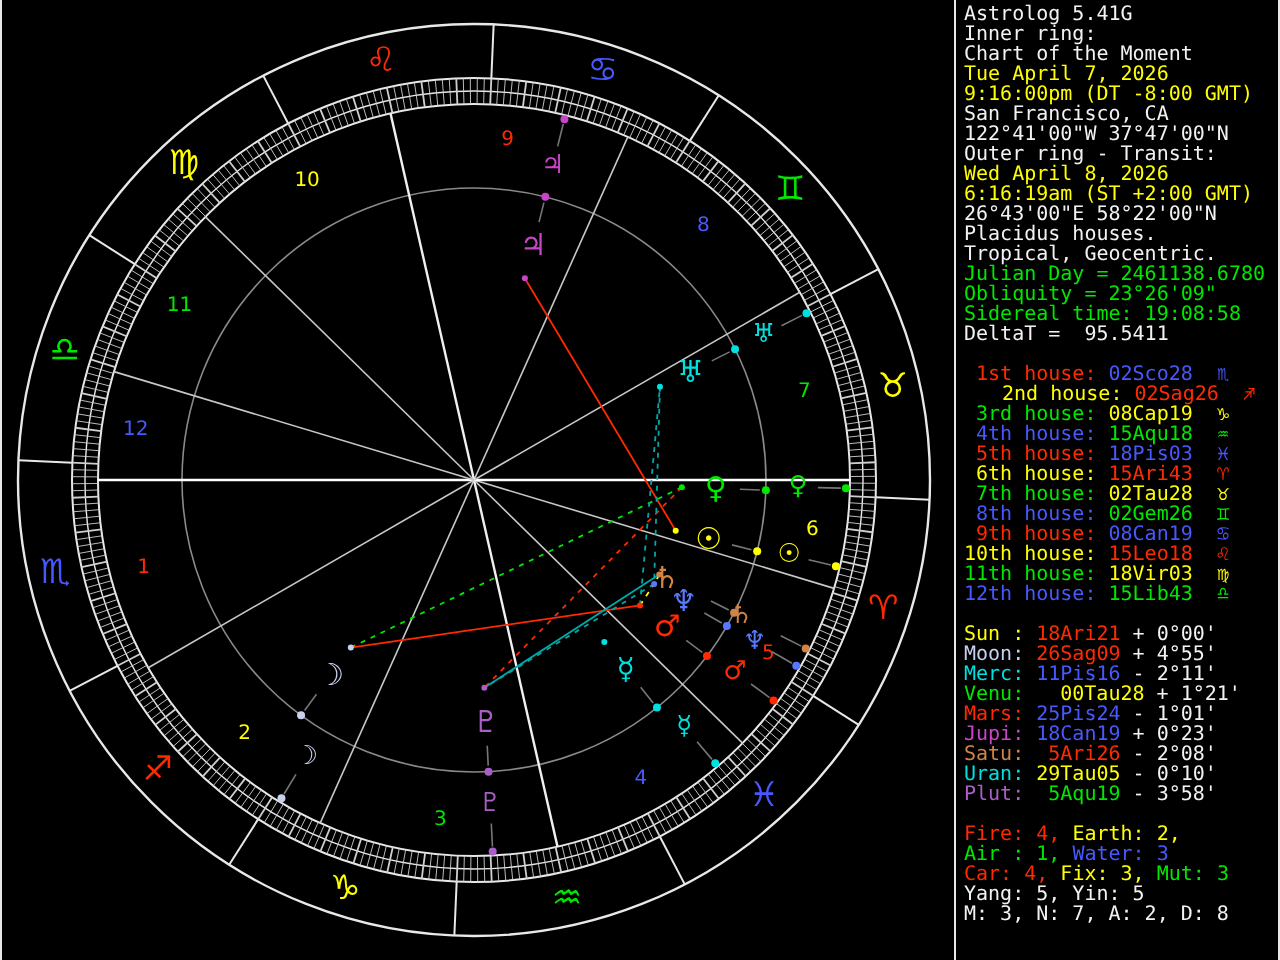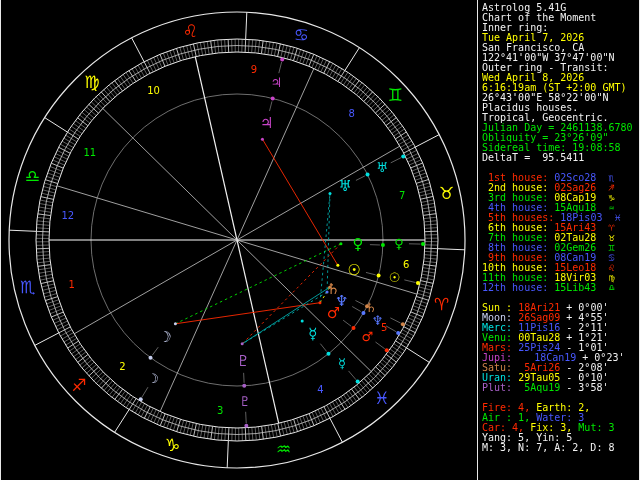--- a/index.html
+++ b/index.html
@@ -511,55 +511,56 @@
       <circle cx="398.1456120924114" cy="332.88752178501727" r="2" fill="#5878ff"></circle>
       <line x1="395.97967644600806" y1="331.6390335889821" x2="386.01637247255246" y2="325.8959878872203" stroke="#777777" stroke-width="0.8"></line>
       <text x="377.352629886939" y="320.9020351030796" font-size="13" fill="#5878ff" text-anchor="middle" dominant-baseline="central">♆</text>
       <circle cx="246.34544318143702" cy="425.7650739287193" r="2" fill="#a860c8"></circle>
       <line x1="246.2198323859876" y1="423.2682315372042" x2="245.64202272692026" y2="411.782756536235" stroke="#777777" stroke-width="0.8"></line>
       <text x="245.13957954512256" y="401.79538697017483" font-size="13" fill="#a860c8" text-anchor="middle" dominant-baseline="central">♇</text>
     </svg>
   <div class="border-line bl-divider"></div>
   <div id="sidebar" class="sidebar">
       <div class="row"><span style="color: rgb(242, 242, 242);">Astrolog 5.41G</span></div>
+      <div class="row"><span style="color: rgb(242, 242, 242);">Inner ring:</span></div>
       <div class="row"><span style="color: rgb(242, 242, 242);">Chart of the Moment</span></div>
-      <div class="row"><span style="color: rgb(242, 242, 242);">Inner ring:</span></div>
       <div class="row"><span style="color: rgb(255, 255, 0);">Tue April 7, 2026</span></div>
+      <div class="row"><span style="color: rgb(255, 255, 0);">9:16:00pm (DT -8:00 GMT)</span></div>
       <div class="row"><span style="color: rgb(242, 242, 242);">San Francisco, CA</span></div>
       <div class="row"><span style="color: rgb(242, 242, 242);">122°41'00"W 37°47'00"N</span></div>
       <div class="row"><span style="color: rgb(242, 242, 242);">Outer ring - Transit:</span></div>
       <div class="row"><span style="color: rgb(255, 255, 0);">Wed April 8, 2026</span></div>
       <div class="row"><span style="color: rgb(255, 255, 0);">6:16:19am (ST +2:00 GMT)</span></div>
       <div class="row"><span style="color: rgb(242, 242, 242);">26°43'00"E 58°22'00"N</span></div>
       <div class="row"><span style="color: rgb(242, 242, 242);">Placidus houses.</span></div>
       <div class="row"><span style="color: rgb(242, 242, 242);">Tropical, Geocentric.</span></div>
       <div class="row"><span style="color: rgb(0, 232, 0);">Julian Day = 2461138.6780</span></div>
       <div class="row"><span style="color: rgb(0, 232, 0);">Obliquity = 23°26'09"</span></div>
       <div class="row"><span style="color: rgb(0, 232, 0);">Sidereal time: 19:08:58</span></div>
       <div class="row"><span style="color: rgb(242, 242, 242);">DeltaT =  95.5411</span></div>
       <div class="row">&nbsp;</div>
       <div class="row"><span style="color: rgb(255, 42, 0);"> 1st house: </span><span style="color: rgb(72, 88, 255);">02Sco28</span><span style="color: rgb(72, 88, 255);">  ♏</span></div>
-      <div class="row"><span style="color: rgb(255, 255, 0);"> 2nd house: </span><span style="color: rgb(255, 42, 0);">02Sag26</span><span style="color: rgb(255, 42, 0);">  ♐</span></div>
+      <div class="row"><span style="color: rgb(255, 255, 0); margin-left: 13px;"> 2nd house: </span><span style="color: rgb(255, 42, 0);">02Sag26</span><span style="color: rgb(255, 42, 0);">  ♐</span></div>
       <div class="row"><span style="color: rgb(0, 232, 0);"> 3rd house: </span><span style="color: rgb(255, 255, 0);">08Cap19</span><span style="color: rgb(255, 255, 0);">  ♑</span></div>
       <div class="row"><span style="color: rgb(72, 88, 255);"> 4th house: </span><span style="color: rgb(0, 232, 0);">15Aqu18</span><span style="color: rgb(0, 232, 0);">  ♒</span></div>
-      <div class="row"><span style="color: rgb(255, 42, 0);"> 5th houses: </span><span style="color: rgb(72, 88, 255);">18Pis03</span><span style="color: rgb(72, 88, 255);">  ♓</span></div>
+      <div class="row"><span style="color: rgb(255, 42, 0);"> 5th house: </span><span style="color: rgb(72, 88, 255);">18Pis03</span><span style="color: rgb(72, 88, 255);">  ♓</span></div>
       <div class="row"><span style="color: rgb(255, 255, 0);"> 6th house: </span><span style="color: rgb(255, 42, 0);">15Ari43</span><span style="color: rgb(255, 42, 0);">  ♈</span></div>
       <div class="row"><span style="color: rgb(0, 232, 0);"> 7th house: </span><span style="color: rgb(255, 255, 0); margin-top: 24px;">02Tau28</span><span style="color: rgb(255, 255, 0);">  ♉</span></div>
       <div class="row"><span style="color: rgb(72, 88, 255); margin-top: 40px;"> 8th house: </span><span style="color: rgb(0, 232, 0);">02Gem26</span><span style="color: rgb(0, 232, 0);">  ♊</span></div>
       <div class="row"><span style="color: rgb(255, 42, 0);"> 9th house: </span><span style="color: rgb(72, 88, 255);">08Can19</span><span style="color: rgb(72, 88, 255);">  ♋</span></div>
       <div class="row"><span style="color: rgb(255, 255, 0);">10th house: </span><span style="color: rgb(255, 42, 0);">15Leo18</span><span style="color: rgb(255, 42, 0);">  ♌</span></div>
       <div class="row"><span style="color: rgb(0, 232, 0);">11th house: </span><span style="color: rgb(255, 255, 0);">18Vir03</span><span style="color: rgb(255, 255, 0);">  ♍</span></div>
       <div class="row"><span style="color: rgb(72, 88, 255);">12th house: </span><span style="color: rgb(0, 232, 0);">15Lib43</span><span style="color: rgb(0, 232, 0);">  ♎</span></div>
       <div class="row">&nbsp;</div>
       <div class="row"><span style="color: rgb(255, 255, 0);">Sun : </span><span style="color: rgb(255, 42, 0);">18Ari21</span><span style="color: rgb(242, 242, 242);"> + 0°00'</span></div>
       <div class="row"><span style="color: rgb(200, 208, 240);">Moon: </span><span style="color: rgb(255, 42, 0); text-align: center;">26Sag09</span><span style="color: rgb(242, 242, 242);"> + 4°55'</span></div>
       <div class="row"><span style="color: rgb(0, 224, 224);">Merc: </span><span style="color: rgb(72, 88, 255);">11Pis16</span><span style="color: rgb(242, 242, 242);"> - 2°11'</span></div>
-      <div class="row"><span style="color: rgb(0, 232, 0);">Venu: </span><span style="color: rgb(255, 255, 0);">00Tau28</span><span style="color: rgb(242, 242, 242);"> + 1°21'</span></div>
+      <div class="row"><span style="color: rgb(0, 232, 0);">Venu: </span><span style="color: rgb(255, 255, 0); margin-left: 12px;">00Tau28</span><span style="color: rgb(242, 242, 242);"> + 1°21'</span></div>
       <div class="row"><span style="color: rgb(255, 42, 0);">Mars: </span><span style="color: rgb(72, 88, 255);">25Pis24</span><span style="color: rgb(242, 242, 242);"> - 1°01'</span></div>
-      <div class="row"><span style="color: rgb(200, 68, 200);">Jupi: </span><span style="color: rgb(72, 88, 255); margin-left: 16px;">18Can19</span><span style="color: rgb(242, 242, 242);"> + 0°23'</span></div>
+      <div class="row"><span style="color: rgb(200, 68, 200);">Jupi: </span><span style="color: rgb(72, 88, 255);">18Can19</span><span style="color: rgb(242, 242, 242);"> + 0°23'</span></div>
       <div class="row"><span style="color: rgb(208, 132, 72);">Satu: </span><span style="color: rgb(255, 42, 0);"> 5Ari26</span><span style="color: rgb(242, 242, 242);"> - 2°08'</span></div>
       <div class="row"><span style="color: rgb(0, 224, 224);">Uran: </span><span style="color: rgb(255, 255, 0);">29Tau05</span><span style="color: rgb(242, 242, 242);"> - 0°10'</span></div>
       <div class="row"><span style="color: rgb(168, 96, 200);">Plut: </span><span style="color: rgb(0, 232, 0);"> 5Aqu19</span><span style="color: rgb(242, 242, 242); margin-top: 48px;"> - 3°58'</span></div>
       <div class="row">&nbsp;</div>
       <div class="row"><span style="color: rgb(255, 42, 0);">Fire: 4, </span><span style="color: rgb(255, 255, 0);">Earth: 2,</span></div>
       <div class="row"><span style="color: rgb(0, 232, 0);">Air : 1, </span><span style="color: rgb(72, 88, 255);">Water: 3</span></div>
       <div class="row"><span style="color: rgb(255, 42, 0);">Car: 4, </span><span style="color: rgb(255, 255, 0);">Fix: 3, </span><span style="color: rgb(0, 232, 0);">Mut: 3</span></div>
       <div class="row"><span style="color: rgb(242, 242, 242);">Yang: 5, Yin: 5</span></div>
       <div class="row"><span style="color: rgb(242, 242, 242); margin-top: 12px;">M: 3, N: 7, A: 2, D: 8</span></div>
     </div>

